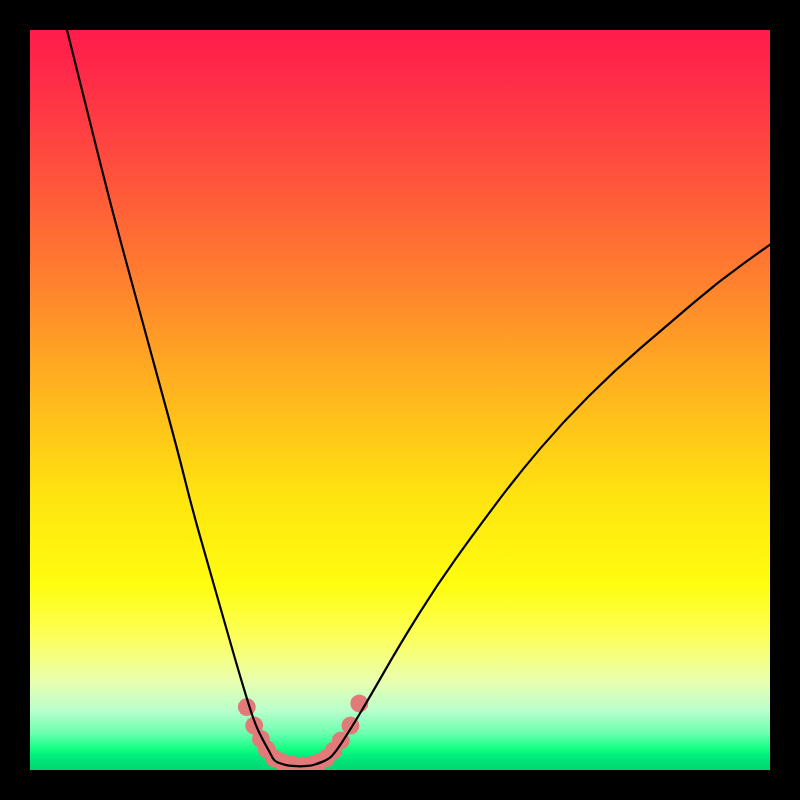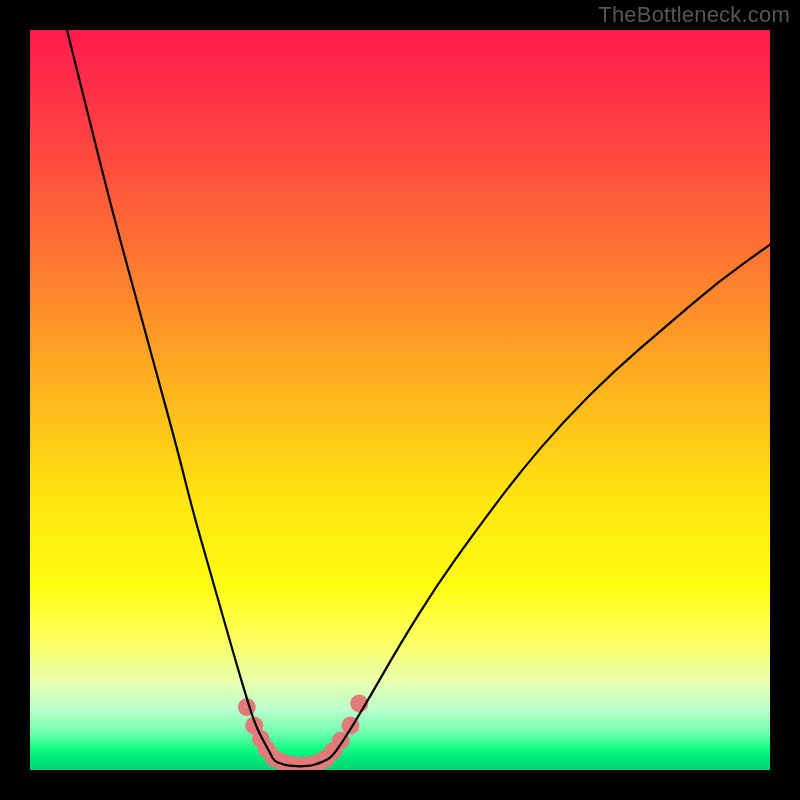--- a/index.html
+++ b/index.html
@@ -67,21 +67,20 @@
   }
   .marker {
     fill: #e37a7a;
     stroke: none;
   }
 </style>
 </head>
 <body>
 
 <div class="frame">
-  <div class="watermark">TheBottleneck.com</div>
 
   <div class="plot">
     <svg class="curves" viewBox="0 0 740 740" preserveAspectRatio="none">
       <g id="markers-group">
           <circle cx="216.82" cy="677.10" r="9" class="marker" fill="#e37a7a"></circle>
           <circle cx="224.22" cy="695.60" r="9" class="marker" fill="#e37a7a"></circle>
           <circle cx="230.88" cy="708.92" r="9" class="marker" fill="#e37a7a"></circle>
           <circle cx="236.80" cy="719.28" r="9" class="marker" fill="#e37a7a"></circle>
           <circle cx="244.20" cy="728.16" r="9" class="marker" fill="#e37a7a"></circle>
           <circle cx="253.08" cy="732.60" r="9" class="marker" fill="#e37a7a"></circle>

